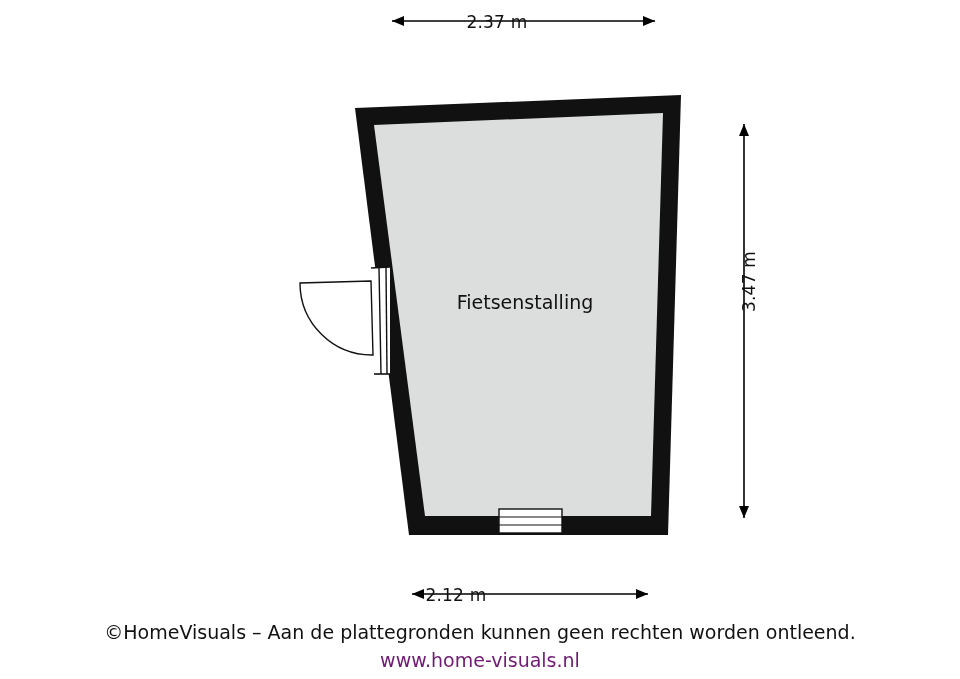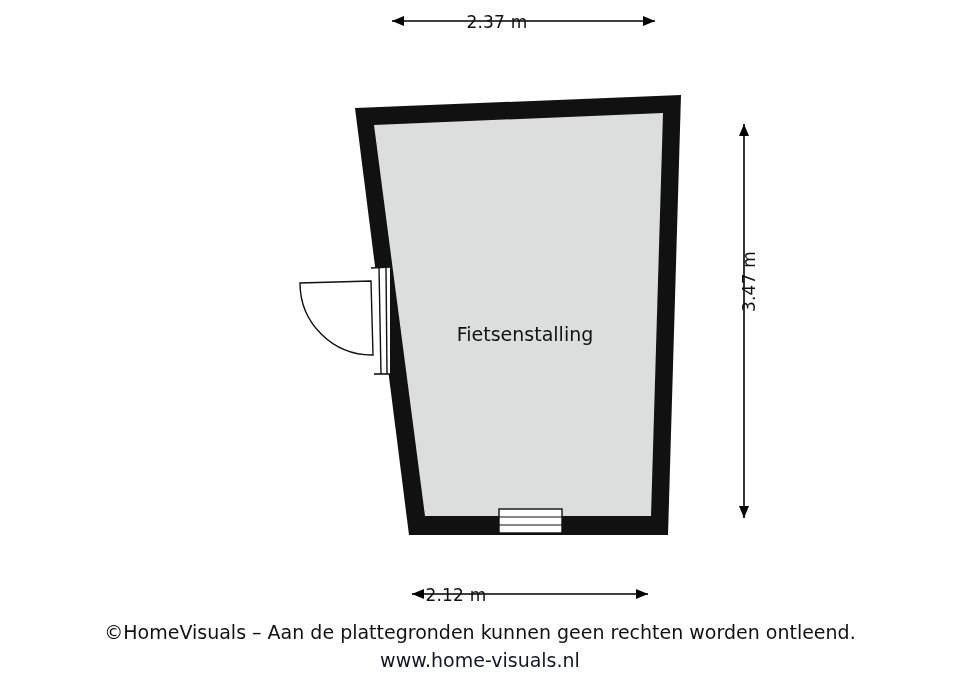--- a/index.html
+++ b/index.html
@@ -54,21 +54,20 @@
     transform-origin: 50% 50%;
   }
   #room-label {
     position: absolute;
     left: 380px;
     top: 291px;
     width: 290px;
     text-align: center;
     font-size: 19px;
     color: #111111;
-    margin-top: 32px;
   }
   #room-height {
     position: absolute;
     left: 380px;
     top: 313px;
     width: 290px;
     text-align: center;
     font-size: 16px;
     color: #111111;
   }
@@ -79,21 +78,21 @@
     width: 960px;
     text-align: center;
   }
   #footer .line1 {
     font-size: 19px;
     color: #111111;
     line-height: 28px;
   }
   #footer .line2 {
     font-size: 19px;
-    color: #0f172a;
+    color: #701a75;
     line-height: 28px;
   }
 </style>
 </head>
 <body>
 
 <div id="stage">
 
   <svg class="plan" viewBox="0 0 960 679">
 

